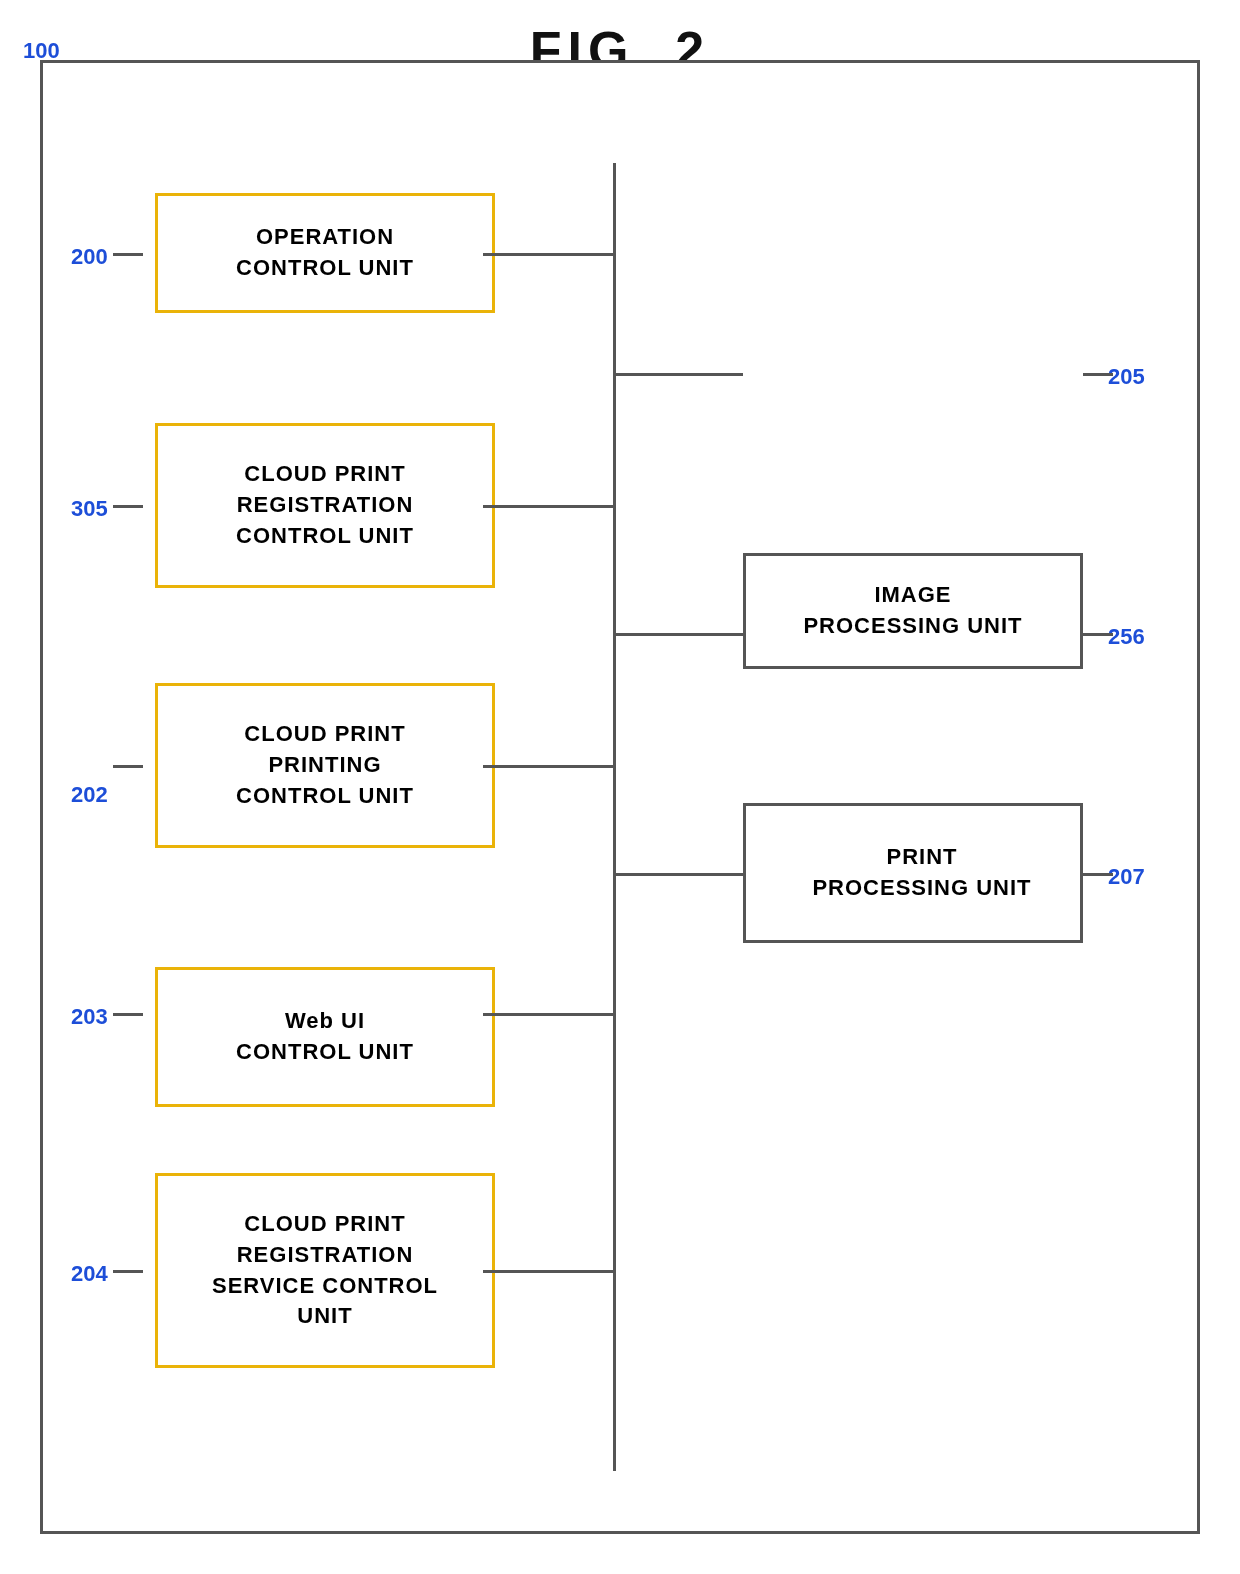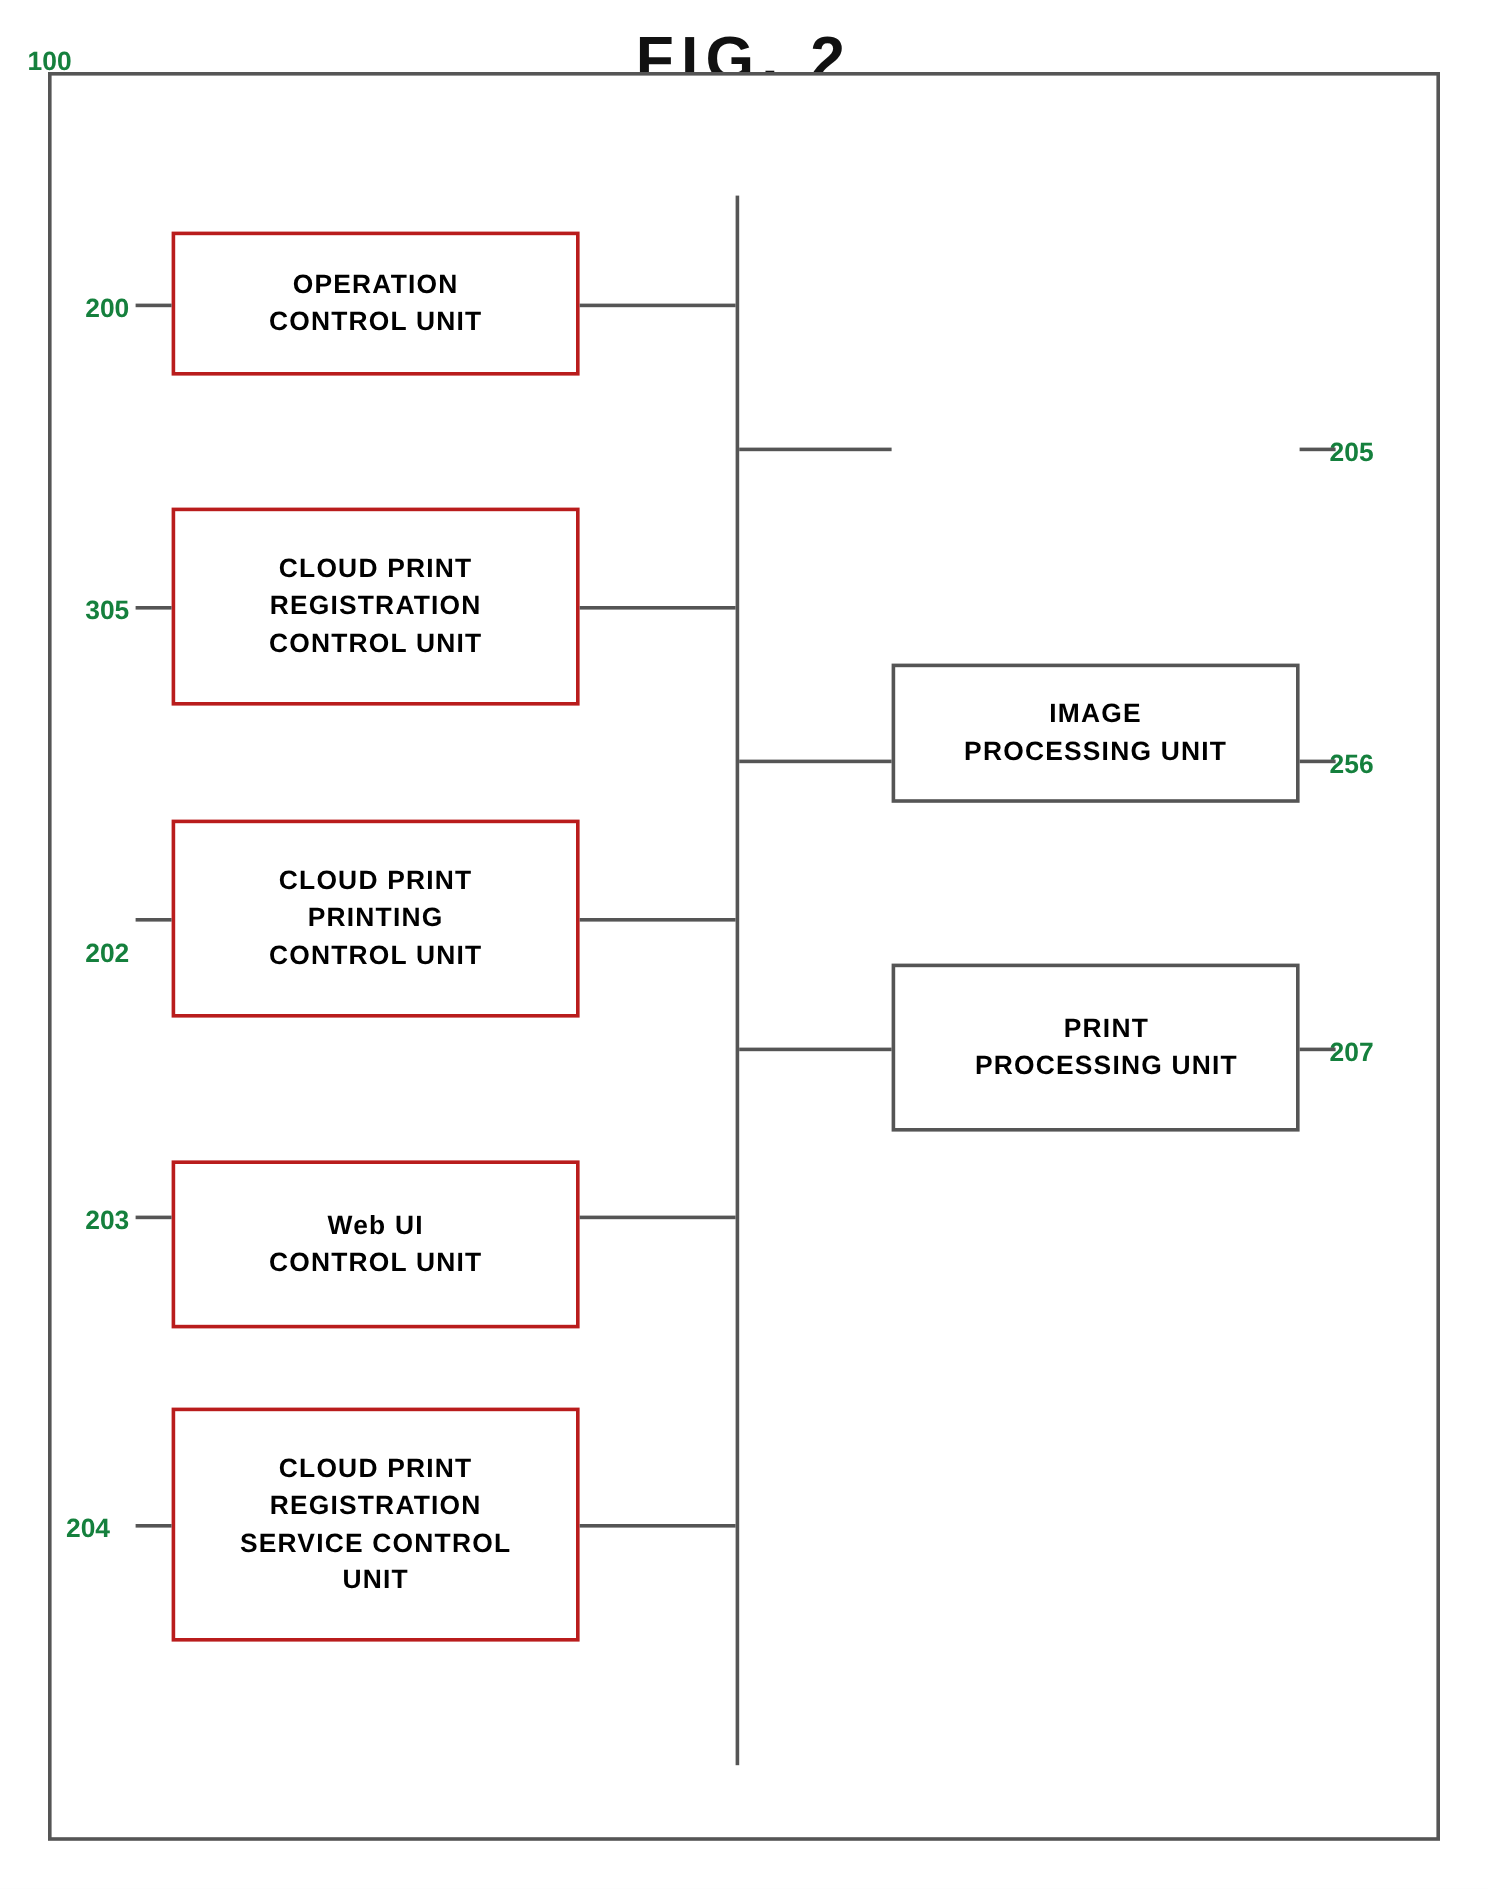--- a/index.html
+++ b/index.html
@@ -51,23 +51,23 @@
       left: 570px;
       top: 100px;
       bottom: 60px;
       width: 3px;
       background: #555;
     }
 
     
     .left-box {
       position: absolute;
-      left: 100px;
+      left: 112px;
       width: 340px;
-      border: 3px solid #b91c1c;
+      border: 3px solid #eab308;
       background: #fff;
       display: flex;
       align-items: center;
       justify-content: center;
       text-align: center;
       font-size: 22px;
       font-weight: bold;
       letter-spacing: 1px;
       line-height: 1.4;
       padding: 14px;
@@ -106,21 +106,21 @@
       background: #555;
       left: 573px;
       width: 127px;
     }
 
     
     .ref-label {
       position: absolute;
       font-size: 22px;
       font-weight: bold;
-      color: #15803d;
+      color: #1d4ed8;
     }
 
     
     .ref-line {
       position: absolute;
       background: #555;
     }
   </style>
 </head>
 <body>
@@ -171,21 +171,21 @@
 
     <div class="ref-label" style="top:941px; left:28px;">203</div>
     <div class="ref-line" style="top:950px; left:70px; width:30px; height:3px;"></div>
 
     <div class="left-box" style="top:1110px; height:195px;">
       <span>CLOUD PRINT<br>REGISTRATION<br>SERVICE CONTROL<br>UNIT</span>
     </div>
 
     <div class="h-line-left" style="top:1207px; width:130px;"></div>
 
-    <div class="ref-label" style="top:1198px; left:12px;">204</div>
+    <div class="ref-label" style="top:1198px; left:28px;">204</div>
     <div class="ref-line" style="top:1207px; left:70px; width:30px; height:3px;"></div>
 
 
     <div class="h-line-right" style="top:310px;"></div>
 
     <div class="ref-label" style="top:301px; left:1065px;">205</div>
     <div class="ref-line" style="top:310px; left:1040px; width:30px; height:3px;"></div>
 
     <div class="right-box" style="top:490px; height:116px;">
       <span>IMAGE<br>PROCESSING UNIT</span>

